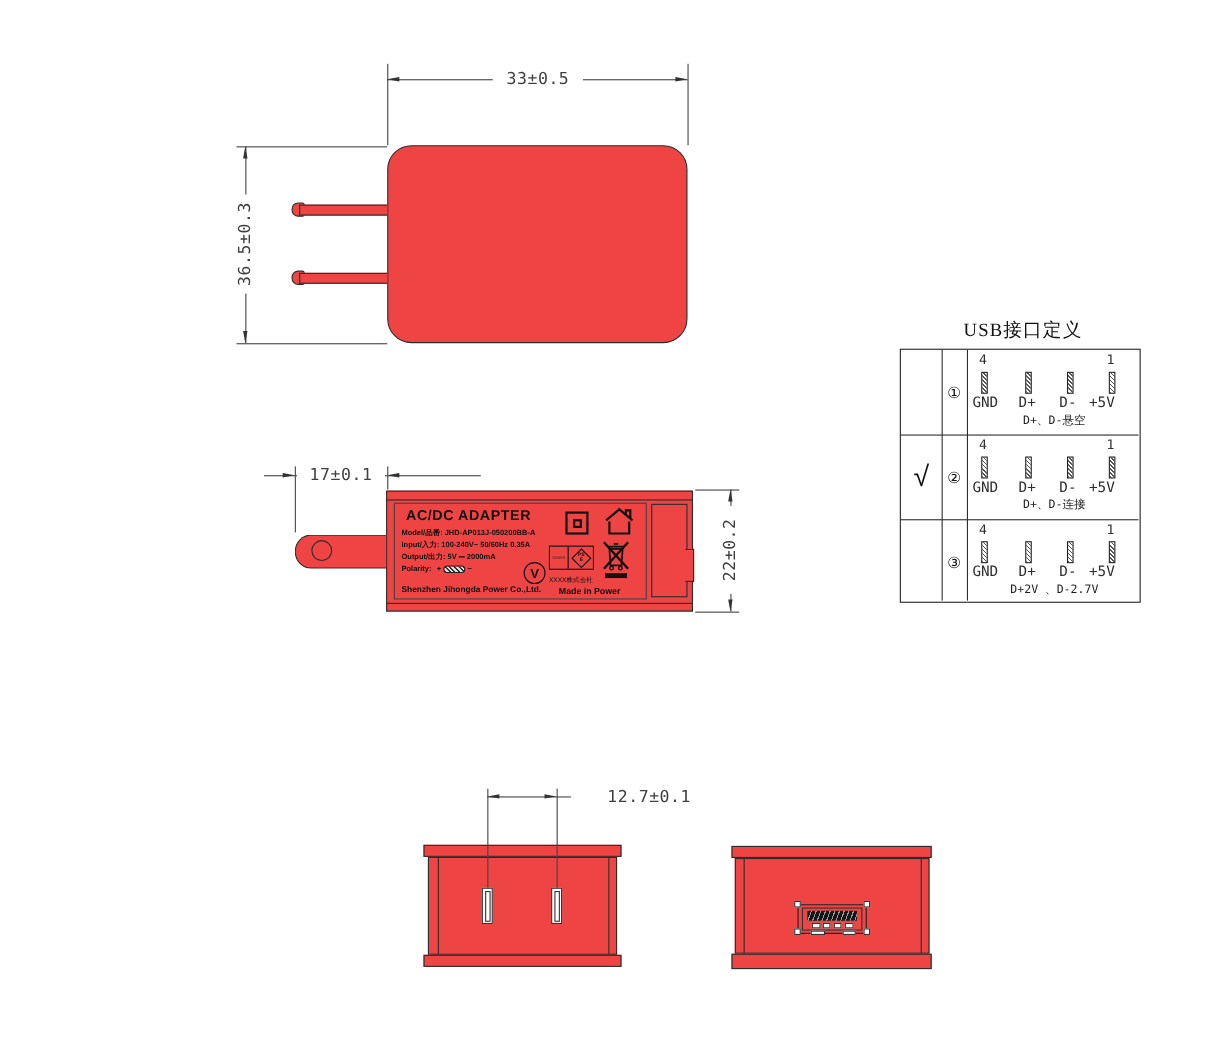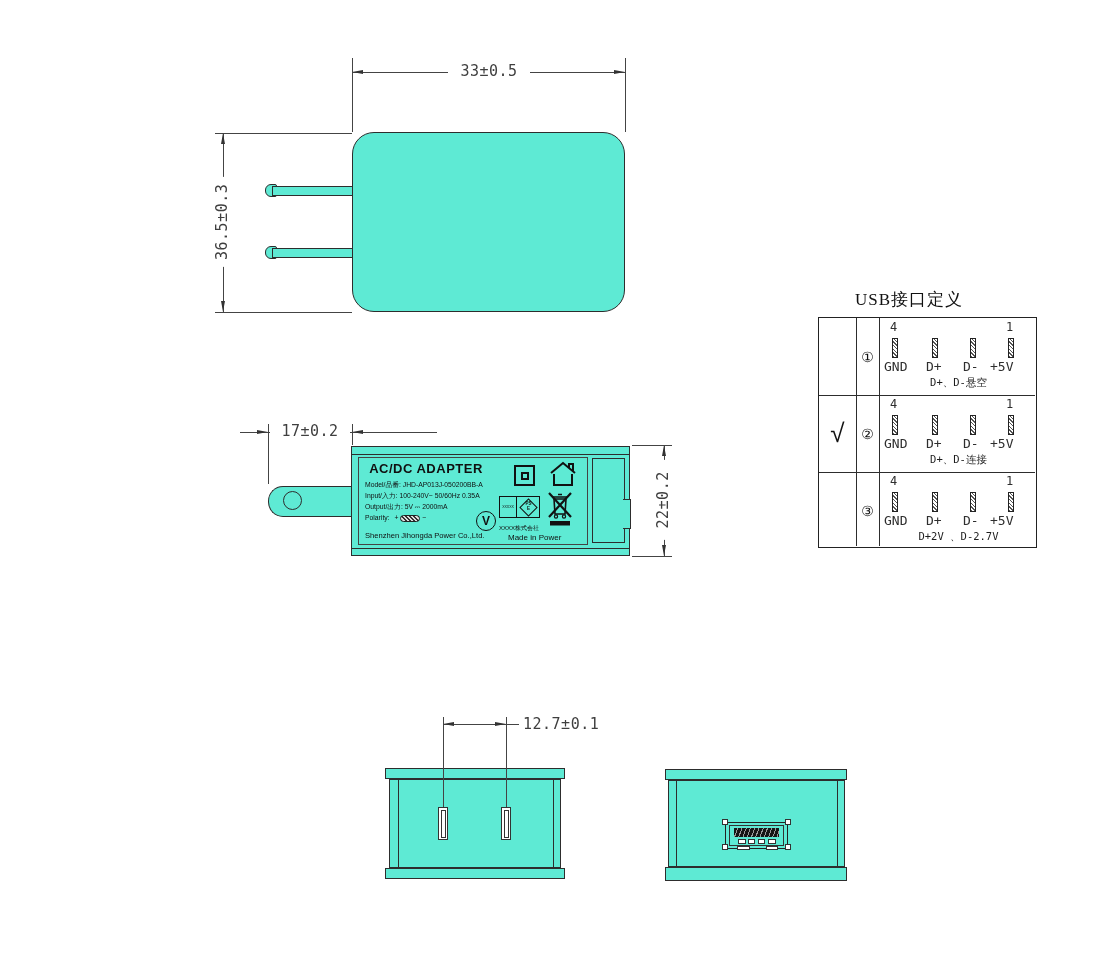--- a/index.html
+++ b/index.html
@@ -1,27 +1,27 @@
 <!DOCTYPE html>
 <html><head>
 <meta charset="utf-8">
 <style>
   html,body{margin:0;padding:0;background:#fff;}
   #canvas{position:relative;width:1100px;height:953px;background:#fff;overflow:hidden;
           font-family:"Liberation Sans",sans-serif;}
-  .rect{position:absolute;border:1.3px solid #2d2d2d;background:#5eead4;box-sizing:border-box;}
+  .rect{position:absolute;border:1.3px solid #2d2d2d;background:#ef4444;box-sizing:border-box;}
   .hl{position:absolute;height:0;border-top:1.1px solid #444;}
   .vl{position:absolute;width:0;border-left:1.1px solid #444;}
   .oline{border-color:#2d2d2d;}
   .arr{position:absolute;width:0;height:0;border:solid transparent;}
   .dimtext{position:absolute;font-family:"DejaVu Sans Mono","Liberation Mono",monospace;
            font-size:15px;color:#3f3f3f;background:#fff;text-align:center;line-height:1.05;
            letter-spacing:.5px;white-space:nowrap;}
   .dimv{transform:rotate(-90deg);}
-  .lbl-s{position:absolute;font-size:6.8px;font-weight:400;color:#101010;white-space:nowrap;line-height:1.1;}
+  .lbl-s{position:absolute;font-size:6.8px;font-weight:700;color:#101010;white-space:nowrap;line-height:1.1;}
   .pill{display:inline-block;width:20px;height:7px;border:1px solid #222;border-radius:3.5px;
         background:repeating-linear-gradient(45deg,#333 0 1.4px,#ddd 1.4px 3px);
         vertical-align:middle;margin:0 2px;box-sizing:border-box;}
   .pin{position:absolute;width:6px;height:20px;border:1px solid #222;box-sizing:border-box;
        background:repeating-linear-gradient(45deg,#555 0 1px,transparent 1px 2.6px);}
   .pinlab{position:absolute;font-family:"DejaVu Sans Mono",monospace;font-size:13px;color:#2e2e2e;
           white-space:nowrap;line-height:1;}
   .pinnum{position:absolute;font-family:"DejaVu Sans Mono",monospace;font-size:12px;color:#2e2e2e;line-height:1;}
   .note{position:absolute;left:0;top:59px;width:100%;text-align:center;
         font-family:"DejaVu Sans Mono","Liberation Sans",monospace;font-size:10.5px;color:#1d1d1d;line-height:1;}
@@ -65,21 +65,21 @@
   <div class="rect" style="left:283px;top:491px;width:19px;height:19px;border-radius:50%;border-width:1.2px;"></div>
 
   <div class="rect" style="left:592px;top:458px;width:33px;height:85px;border-width:1.2px;"></div>
   <div class="rect" style="left:623px;top:499px;width:8px;height:30px;border-width:1.2px;border-left:none;"></div>
 
   <div class="hl" style="left:240px;top:432px;width:197px;"></div>
   <div class="vl" style="left:268px;top:424px;height:60px;"></div>
   <div class="vl" style="left:352px;top:424px;height:21px;"></div>
   <div class="arr" style="left:257px;top:429.5px;border-width:2.5px 0 2.5px 11px;border-left-color:#333;"></div>
   <div class="arr" style="left:352px;top:429.5px;border-width:2.5px 11px 2.5px 0;border-right-color:#333;"></div>
-  <div class="dimtext" style="left:270px;top:424px;width:80px;">17±0.2</div>
+  <div class="dimtext" style="left:270px;top:424px;width:80px;">17±0.1</div>
 
   <div class="hl" style="left:632px;top:445px;width:40px;"></div>
   <div class="hl" style="left:632px;top:556px;width:40px;"></div>
   <div class="vl" style="left:664px;top:445px;height:111px;"></div>
   <div class="arr" style="left:661.5px;top:445px;border-width:0 2.5px 11px 2.5px;border-bottom-color:#333;"></div>
   <div class="arr" style="left:661.5px;top:545px;border-width:11px 2.5px 0 2.5px;border-top-color:#333;"></div>
   <div class="dimtext dimv" style="left:624px;top:492px;width:80px;">22±0.2</div>
 
   <div class="rect" style="left:358px;top:457px;width:230px;height:88px;border-width:1px;border-color:#444;">
     <div class="lbl-s" style="left:8px;top:4px;width:118px;text-align:center;font-size:13px;font-weight:600;letter-spacing:.5px;">AC/DC  ADAPTER</div>
@@ -128,21 +128,21 @@
       <circle cx="10" cy="26.5" r="1.6" fill="none" stroke="#111" stroke-width="1.2"></circle>
       <circle cx="18" cy="26.5" r="1.6" fill="none" stroke="#111" stroke-width="1.2"></circle>
       <path d="M3 3 L25 27 M25 3 L3 27" fill="none" stroke="#111" stroke-width="2.2"></path>
       <rect x="4" y="31" width="20" height="4.5" fill="#111"></rect>
     </svg>
 
     <div class="lbl-s" style="left:140px;top:67px;font-size:6px;font-weight:400;">XXXX株式会社</div>
     <div class="lbl-s" style="left:149px;top:76px;font-size:8px;">Made in Power</div>
   </div>
 
-  <div class="dimtext" style="left:824px;top:291px;width:170px;font-family:'Liberation Serif',serif;font-size:17px;color:#111;letter-spacing:1px;background:transparent;">USB接口定义</div>
+  <div class="dimtext" style="left:845px;top:291px;width:170px;font-family:'Liberation Serif',serif;font-size:17px;color:#111;letter-spacing:1px;background:transparent;">USB接口定义</div>
 
   <div style="position:absolute;left:818px;top:317px;width:219px;height:231px;border:1.5px solid #222;box-sizing:border-box;background:#fff;">
     <div class="vl oline" style="left:37px;top:0;height:228px;"></div>
     <div class="vl oline" style="left:60px;top:0;height:228px;"></div>
     <div class="hl oline" style="left:0;top:77px;width:216px;"></div>
     <div class="hl oline" style="left:0;top:154px;width:216px;"></div>
 
     <div class="cell" style="left:0;top:0;width:37px;height:77px;font-size:26px;color:#111;">
       <span></span>
       </div>
@@ -215,21 +215,21 @@
   <div class="slot" style="left:501px;top:807px;">
       <div></div>
     </div>
 
   <div class="vl" style="left:443px;top:717px;height:90px;"></div>
   <div class="vl" style="left:506px;top:717px;height:90px;"></div>
   <div class="hl" style="left:443px;top:724px;width:63px;"></div>
   <div class="arr" style="left:443px;top:721.5px;border-width:2.5px 11px 2.5px 0;border-right-color:#333;"></div>
   <div class="arr" style="left:495px;top:721.5px;border-width:2.5px 0 2.5px 11px;border-left-color:#333;"></div>
   <div class="hl" style="left:506px;top:724px;width:13px;"></div>
-  <div class="dimtext" style="left:523px;top:717px;background:transparent;">12.7±0.1</div>
+  <div class="dimtext" style="left:552px;top:717px;background:transparent;">12.7±0.1</div>
 
   <div class="rect" style="left:665px;top:769px;width:182px;height:11px;border-width:1.2px;"></div>
   <div class="rect" style="left:668px;top:780px;width:177px;height:87px;border-width:1.2px;"></div>
   <div class="vl oline" style="left:676px;top:780px;height:87px;"></div>
   <div class="vl oline" style="left:837px;top:780px;height:87px;"></div>
   <div class="rect" style="left:665px;top:867px;width:182px;height:14px;border-width:1.2px;"></div>
 
   <div class="rect" style="left:725px;top:822px;width:63px;height:27px;border-width:1.5px;border-color:#222;border-radius:2px;"></div>
   <div class="tick" style="left:722px;top:819px;"></div>
   <div class="tick" style="left:785px;top:819px;"></div>

